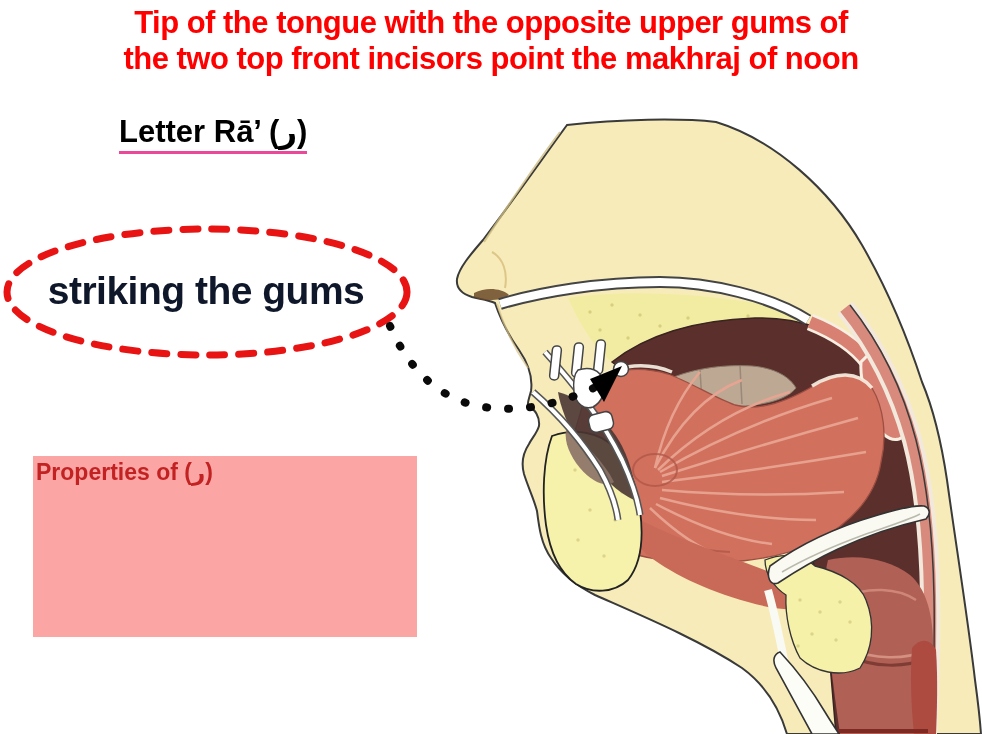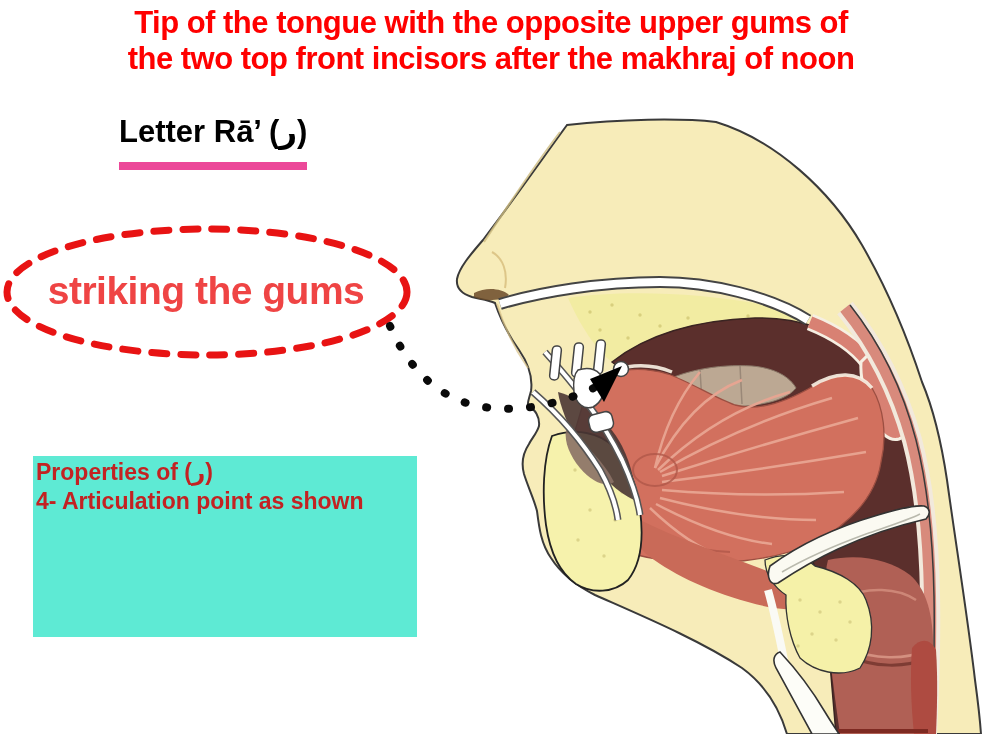--- a/index.html
+++ b/index.html
@@ -1,37 +1,37 @@
 <!DOCTYPE html>
 <html style="--title-red: #ff0000;"><head>
 <meta charset="utf-8">
 <style>
   html,body{margin:0;padding:0;background:#ffffff;}
   .slide{position:relative;width:982px;height:734px;background:#fff;overflow:hidden;
          font-family:"Liberation Sans","DejaVu Sans",sans-serif;}
   .title{position:absolute;top:5px;left:0;width:100%;text-align:center;
          font-size:31px;font-weight:bold;color:var(--title-red,#ff0000);line-height:36px;letter-spacing:-0.5px;}
   .letter-heading{position:absolute;left:119px;top:113px;font-size:31px;font-weight:bold;color:#000;}
-  .letter-heading span{display:inline-block;border-bottom:8px solid #ec4899;padding-bottom:12px;}
+  .letter-heading span{display:inline-block;border-bottom:3px solid #ec4899;padding-bottom:1px;}
   .callout-label{position:absolute;left:0px;top:269px;width:412px;text-align:center;
-         font-size:39px;font-weight:bold;color:#ef4444;letter-spacing:-0.5px;z-index:6;}
-  .props{position:absolute;left:33px;top:456px;width:384px;height:181px;background:#5eead4;
+         font-size:39px;font-weight:bold;color:#0f172a;letter-spacing:-0.5px;z-index:6;}
+  .props{position:absolute;left:33px;top:456px;width:384px;height:181px;background:#fca5a5;
          z-index:6;padding:2px 0 0 3px;box-sizing:border-box;}
   .props div{font-size:23px;font-weight:bold;color:#c32222;line-height:29.4px;white-space:pre;}
   svg.layer{position:absolute;left:0;top:0;z-index:2;}
   svg.anno{z-index:5;}
 </style>
 </head>
 <body>
 
 <div class="slide">
 
   <div class="title">
     <div>Tip of the tongue with the opposite upper gums of</div>
-    <div>the two top front incisors after the makhraj of noon</div>
+    <div>the two top front incisors point the makhraj of noon</div>
   </div>
 
   <div class="letter-heading">
     <span>Letter Rā’ (ر)</span>
   </div>
 
   <svg class="layer" width="982" height="734" viewBox="0 0 982 734">
 
     <g>
       <path d="M567 125 C545 155 510 205 483 240 C470 255 459 268 457 279 C456 288 462 294 472 297
@@ -203,16 +203,15 @@
   <svg class="layer anno" width="982" height="734" viewBox="0 0 982 734">
     <ellipse cx="207" cy="292" rx="200" ry="63" fill="none" stroke="#e81313" stroke-width="7" stroke-linecap="round" stroke-dasharray="15 14"></ellipse>
     <path d="M390 326 C408 368 438 398 478 406 C520 414 560 404 598 386" fill="none" stroke="#0a0a0a" stroke-width="8" stroke-linecap="round" stroke-dasharray="1 21"></path>
     <polygon points="622,366 590,379 604,402" fill="#000000"></polygon>
   </svg>
 
   <div class="callout-label">striking the gums</div>
 
   <div class="props">
     <div>Properties of (ر)</div>
-    <div>4- Articulation point as shown</div>
   </div>
 
 </div>
 
 </body></html>

